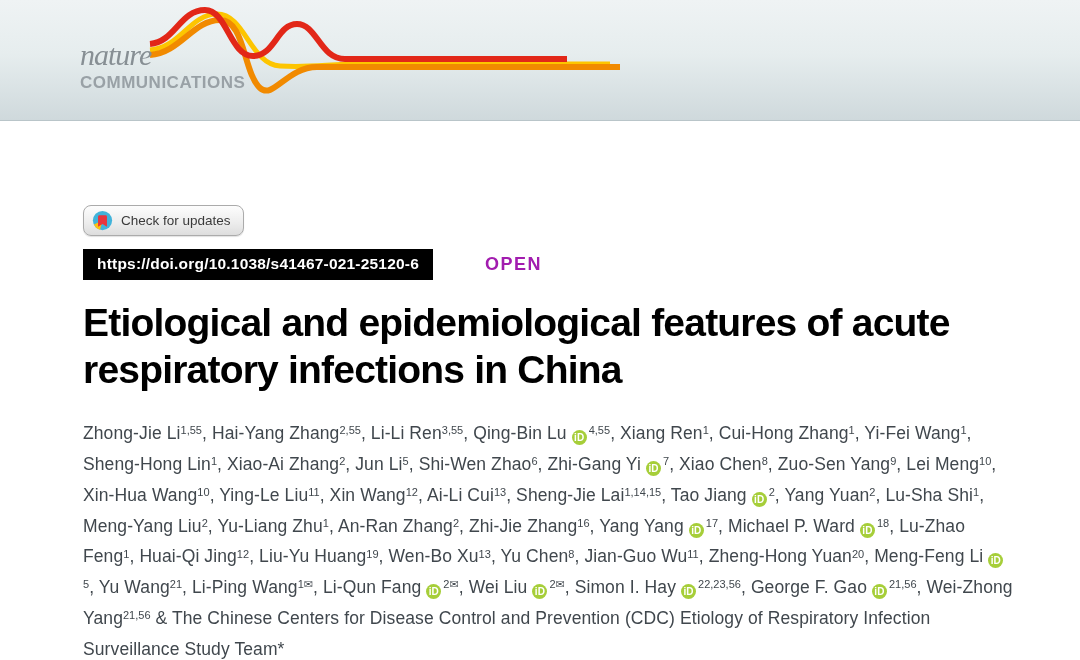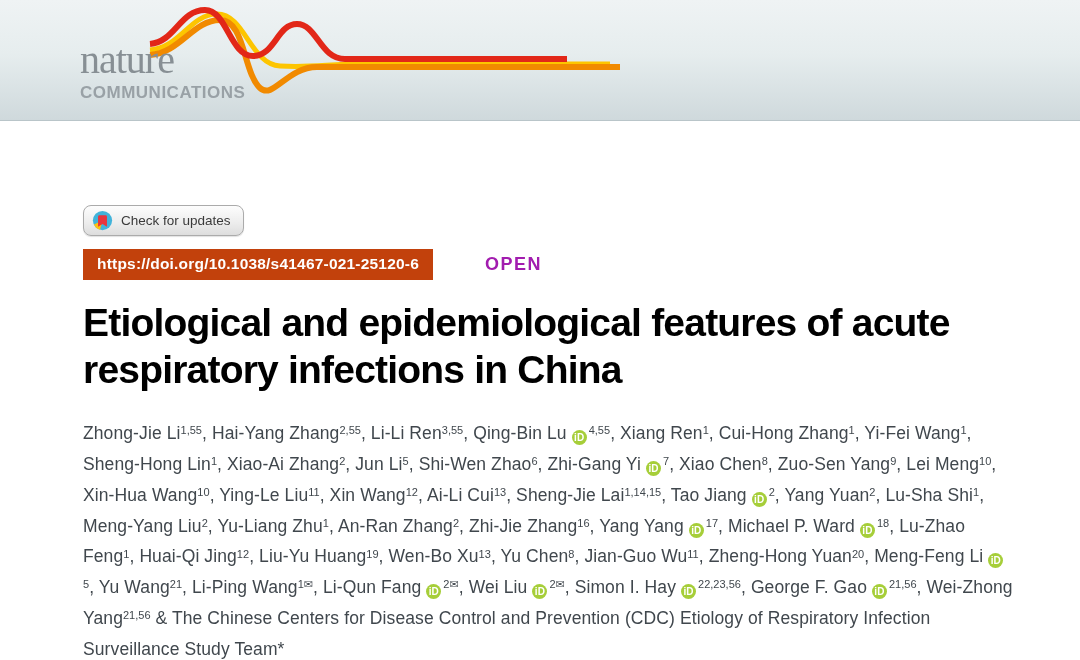--- a/index.html
+++ b/index.html
@@ -13,21 +13,21 @@
   
   .masthead {
     position:absolute; top:0; left:0; width:1080px; height:121px;
     background:linear-gradient(180deg,#eff3f4 0%,#e6edee 45%,#cfd9dc 100%);
     border-bottom:1px solid #b9c5c9;
   }
   .logo-waves { position:absolute; left:55px; top:4px; }
   .brand { position:absolute; left:80px; top:40px; }
   .brand-nature {
     font-family:"Liberation Serif", serif;
-    font-size:40px; line-height:1; color:#878f94; letter-spacing:-1px;
+    font-size:30px; line-height:1; color:#878f94; letter-spacing:-1px;font-style:italic;
   }
   .brand-comm {
     font-size:17px; font-weight:bold; color:#99a1a6;
     letter-spacing:0.5px; margin-top:3px;
   }
 
   
   .content { position:absolute; left:83px; top:121px; width:927px; }
 
   .kicker-row {
@@ -39,21 +39,21 @@
     display:flex; align-items:center; gap:8px;
     padding:4px 12px 4px 8px; margin-top:2px; margin-right:-8px;
     border:1px solid #ababab; border-radius:8px;
     background:linear-gradient(180deg,#fdfdfd 0%,#ececec 60%,#dddddd 100%);
     font-size:13.5px; color:#3a3a3a; cursor:pointer;
     box-shadow:0 1px 1px rgba(0,0,0,0.12);
   }
 
   .doi-row { margin-top:13px; display:flex; align-items:center; }
   .doi-badge {
-    display:inline-block; background:#c2410c; color:#ffffff;
+    display:inline-block; background:#000000; color:#ffffff;
     font-weight:bold; font-size:15.5px; padding:6px 14px 7px 14px;
     letter-spacing:0.2px; cursor:pointer;
   }
   .open-label {
     margin-left:52px; color:#a21caf; font-weight:bold;
     font-size:18px; letter-spacing:1.5px;
   }
 
   .title {
     margin-top:20px; font-size:39px; font-weight:700; color:#000000;

